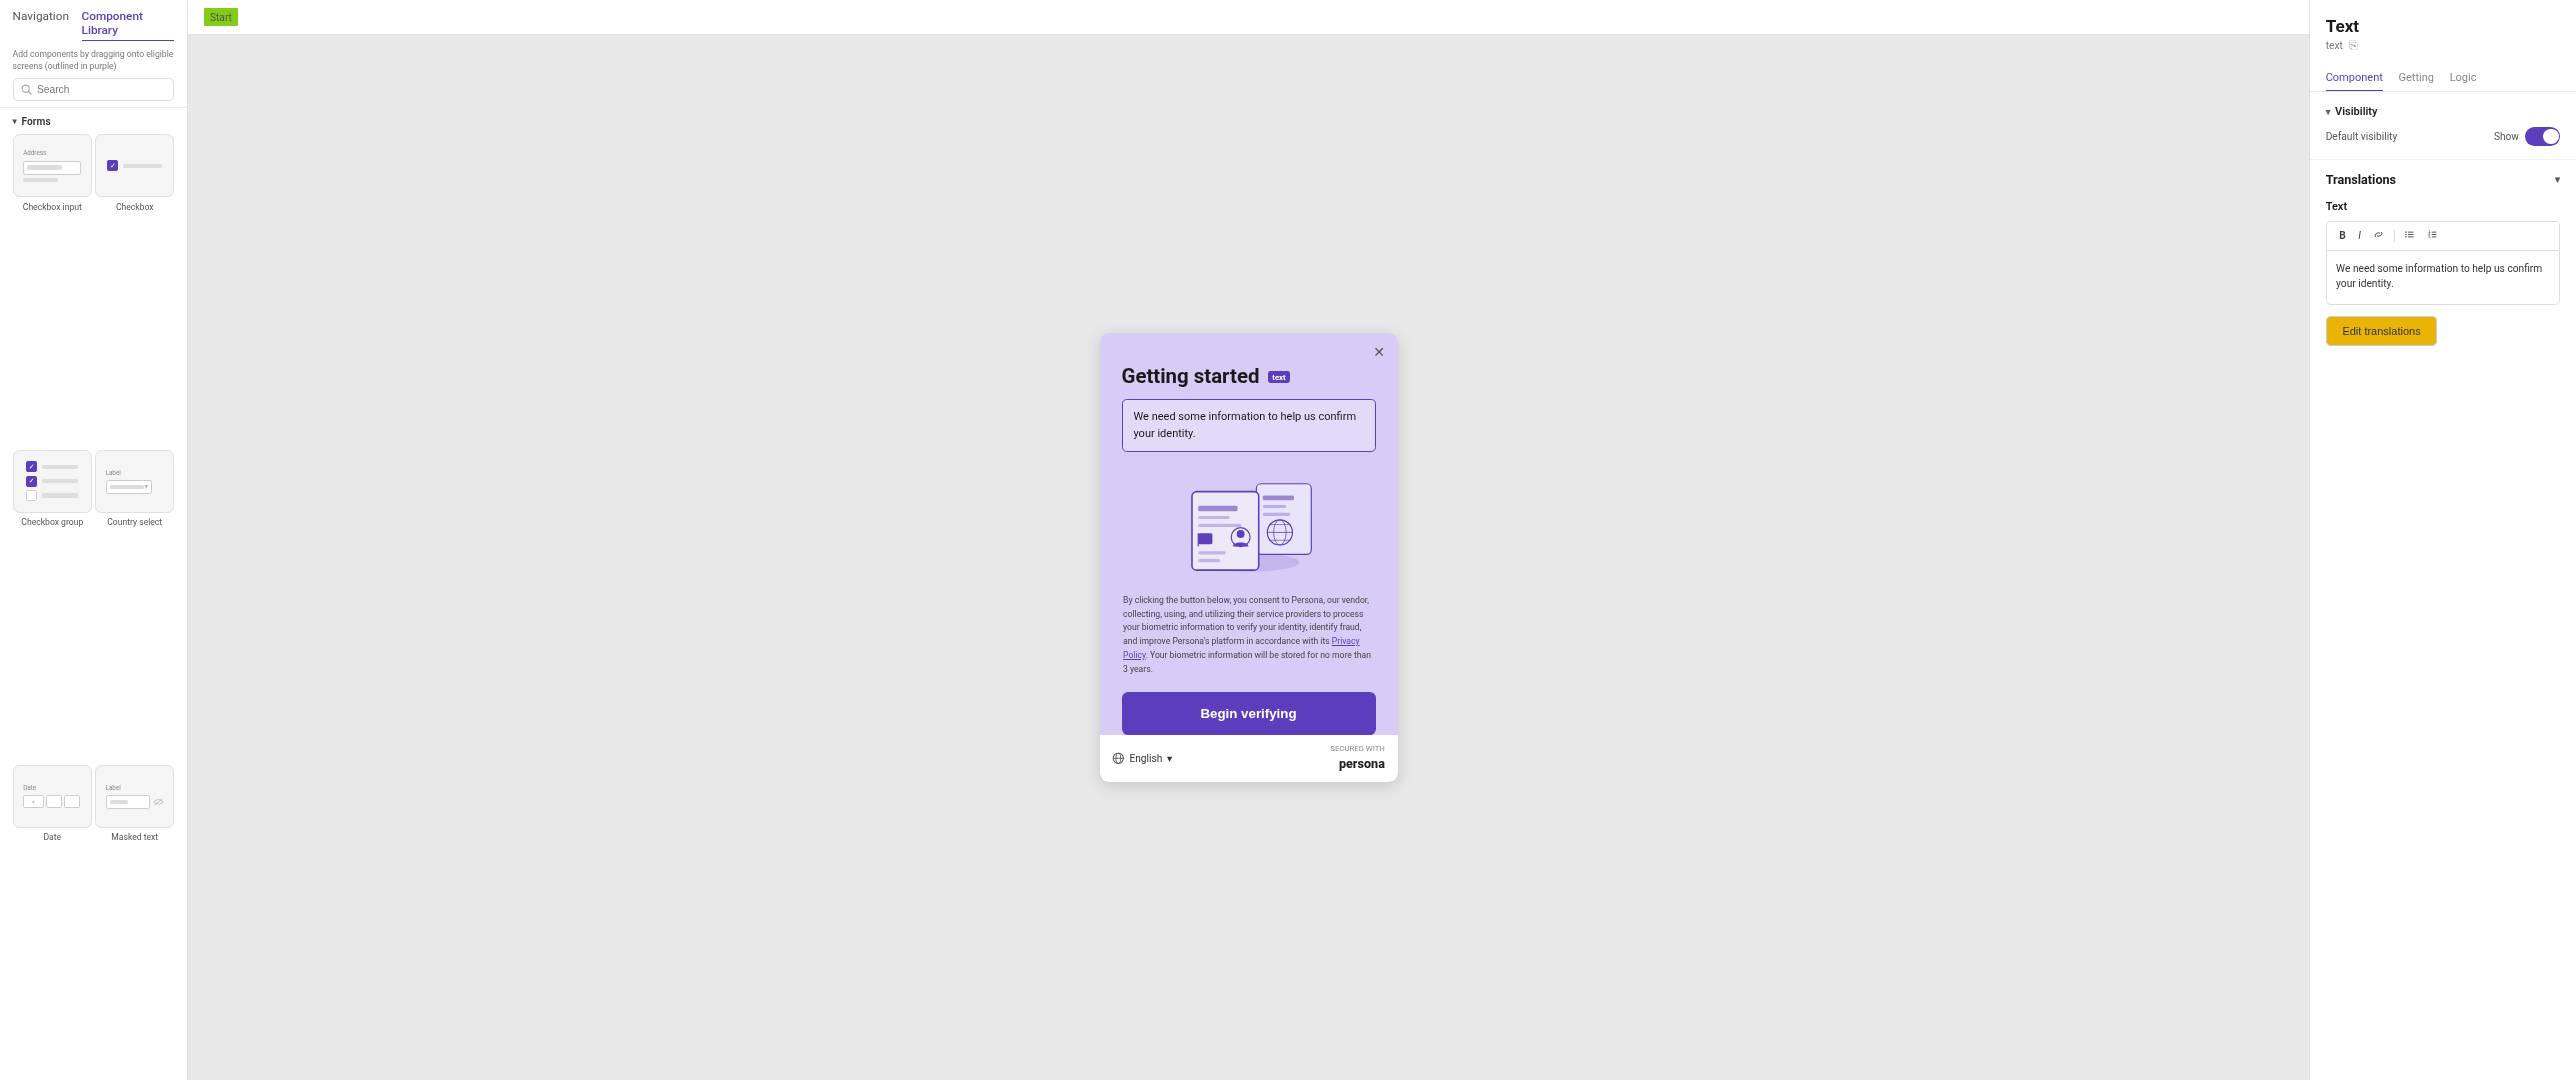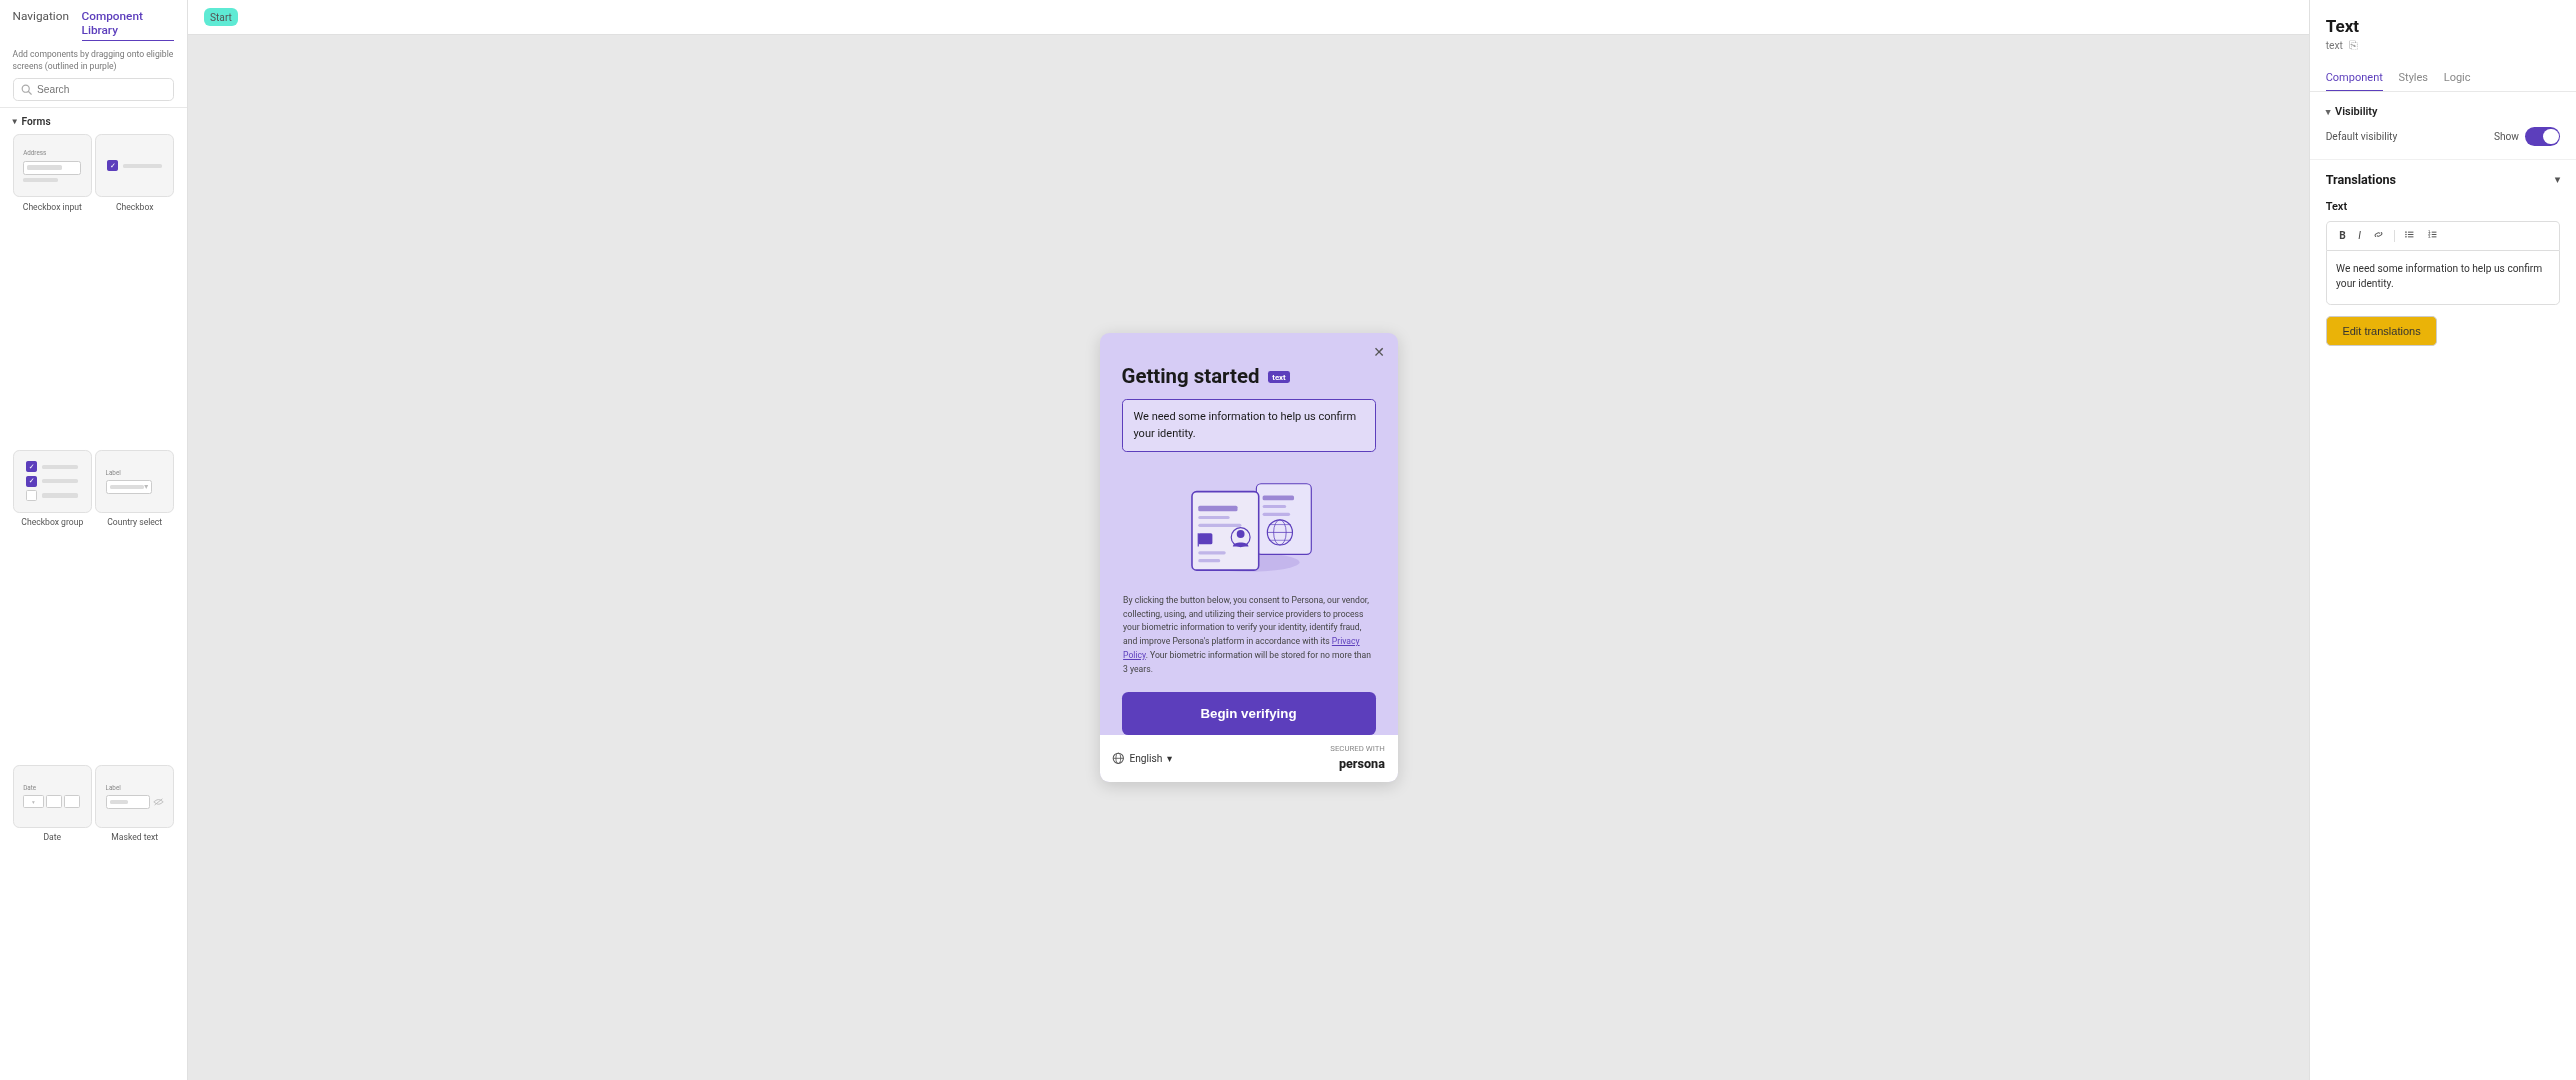--- a/index.html
+++ b/index.html
@@ -178,22 +178,22 @@
       border-bottom: 0.8px solid #e0e0e0;
       padding: 0 15.7px;
       height: 35px;
       display: flex;
       align-items: center;
     }
     .start-tab {
       font-size: 10.2px;
       color: #555;
       padding: 3.1px 6.3px;
-      background: #5eead4;
-      border-radius: 6px;
+      background: #84cc16;
+      border-radius: 1px;
     }
     .canvas-area {
       flex: 1;
       display: flex;
       align-items: center;
       justify-content: center;
       background: #e8e8e8;
       overflow: auto;
     }
     .modal-container {
@@ -705,21 +705,21 @@
   <div class="panel-header">
     <div class="panel-title">Text</div>
     <div class="panel-subtitle-row">
       <span class="panel-subtitle">text</span>
       <span class="copy-icon">⎘</span>
     </div>
   </div>
 
   <div class="panel-tabs">
     <div class="panel-tab active">Component</div>
-    <div class="panel-tab">Styles</div>
+    <div class="panel-tab">Getting</div>
     <div class="panel-tab">Logic</div>
   </div>
 
   <div class="panel-section">
     <div class="panel-section-header">
       <div class="panel-section-title">
         <span class="section-chevron">▾</span>
         <span>Visibility</span>
       </div>
     </div>

